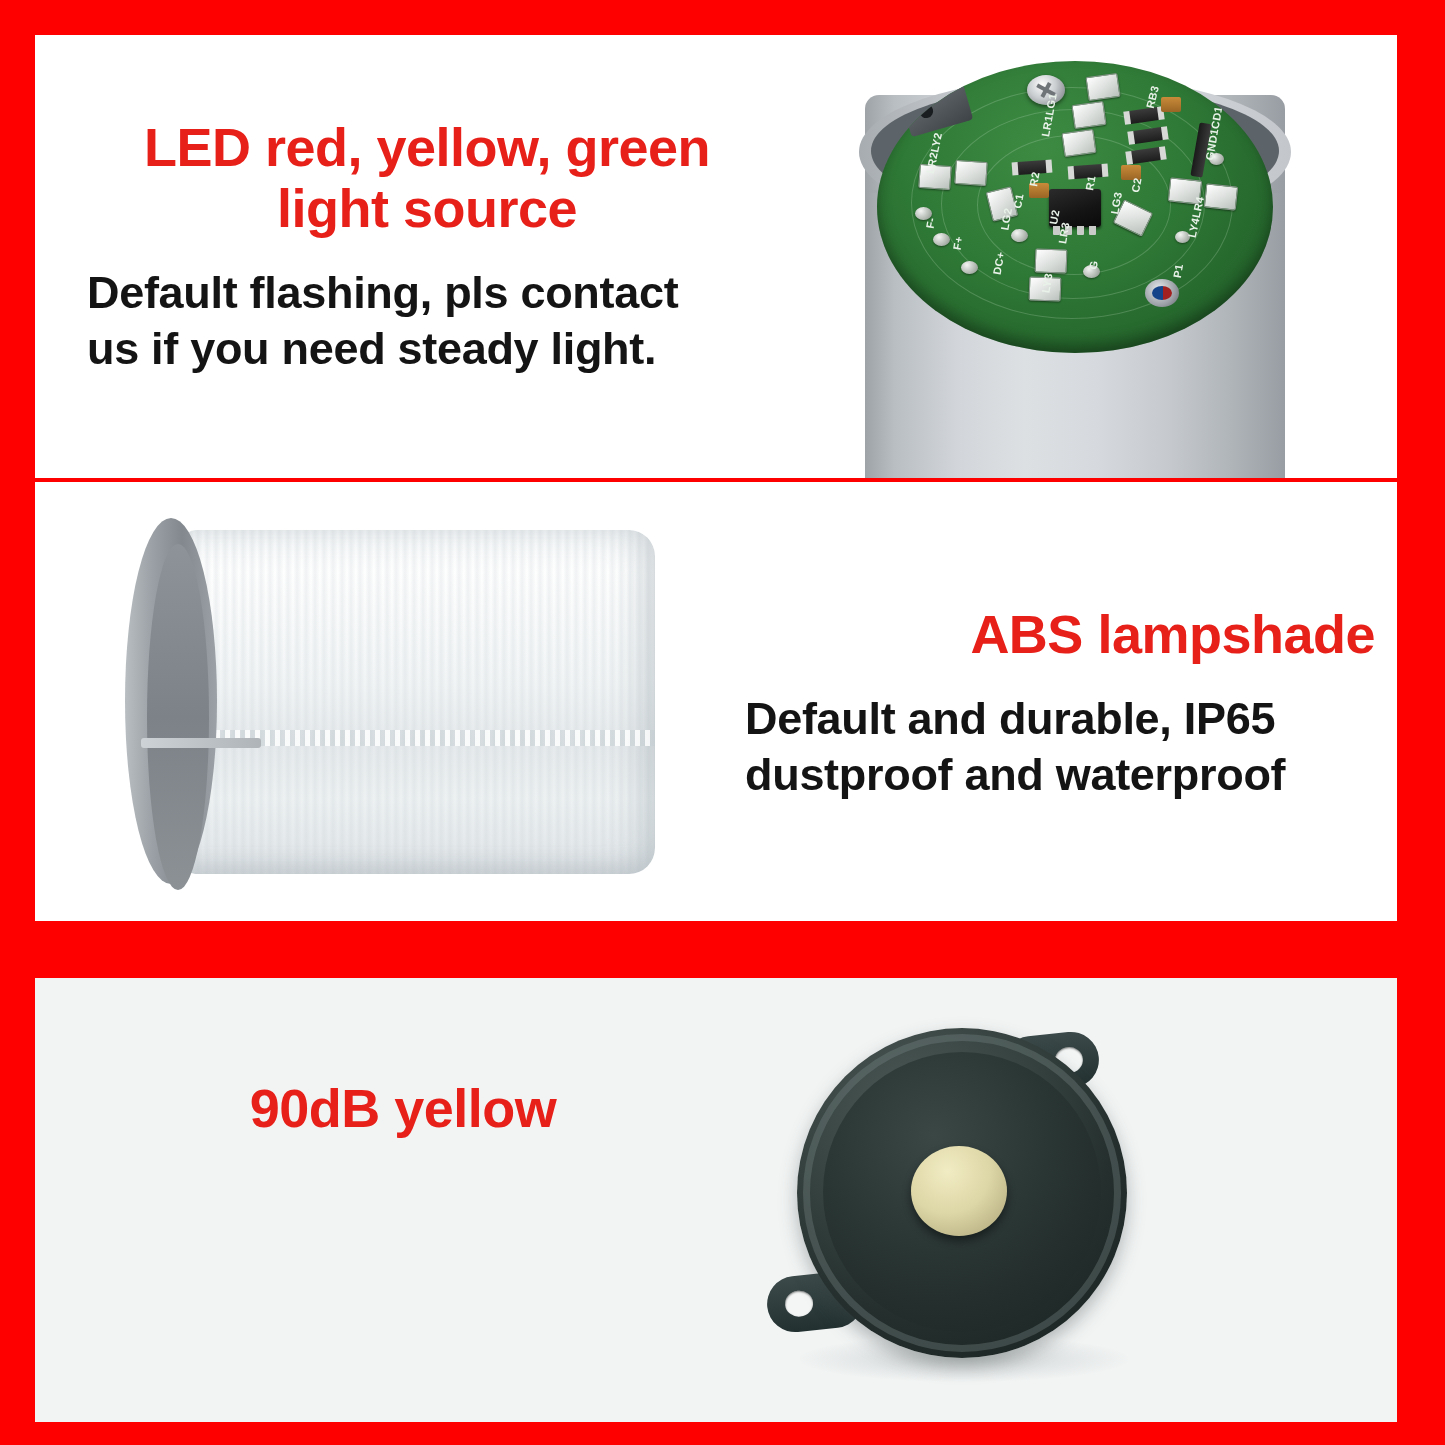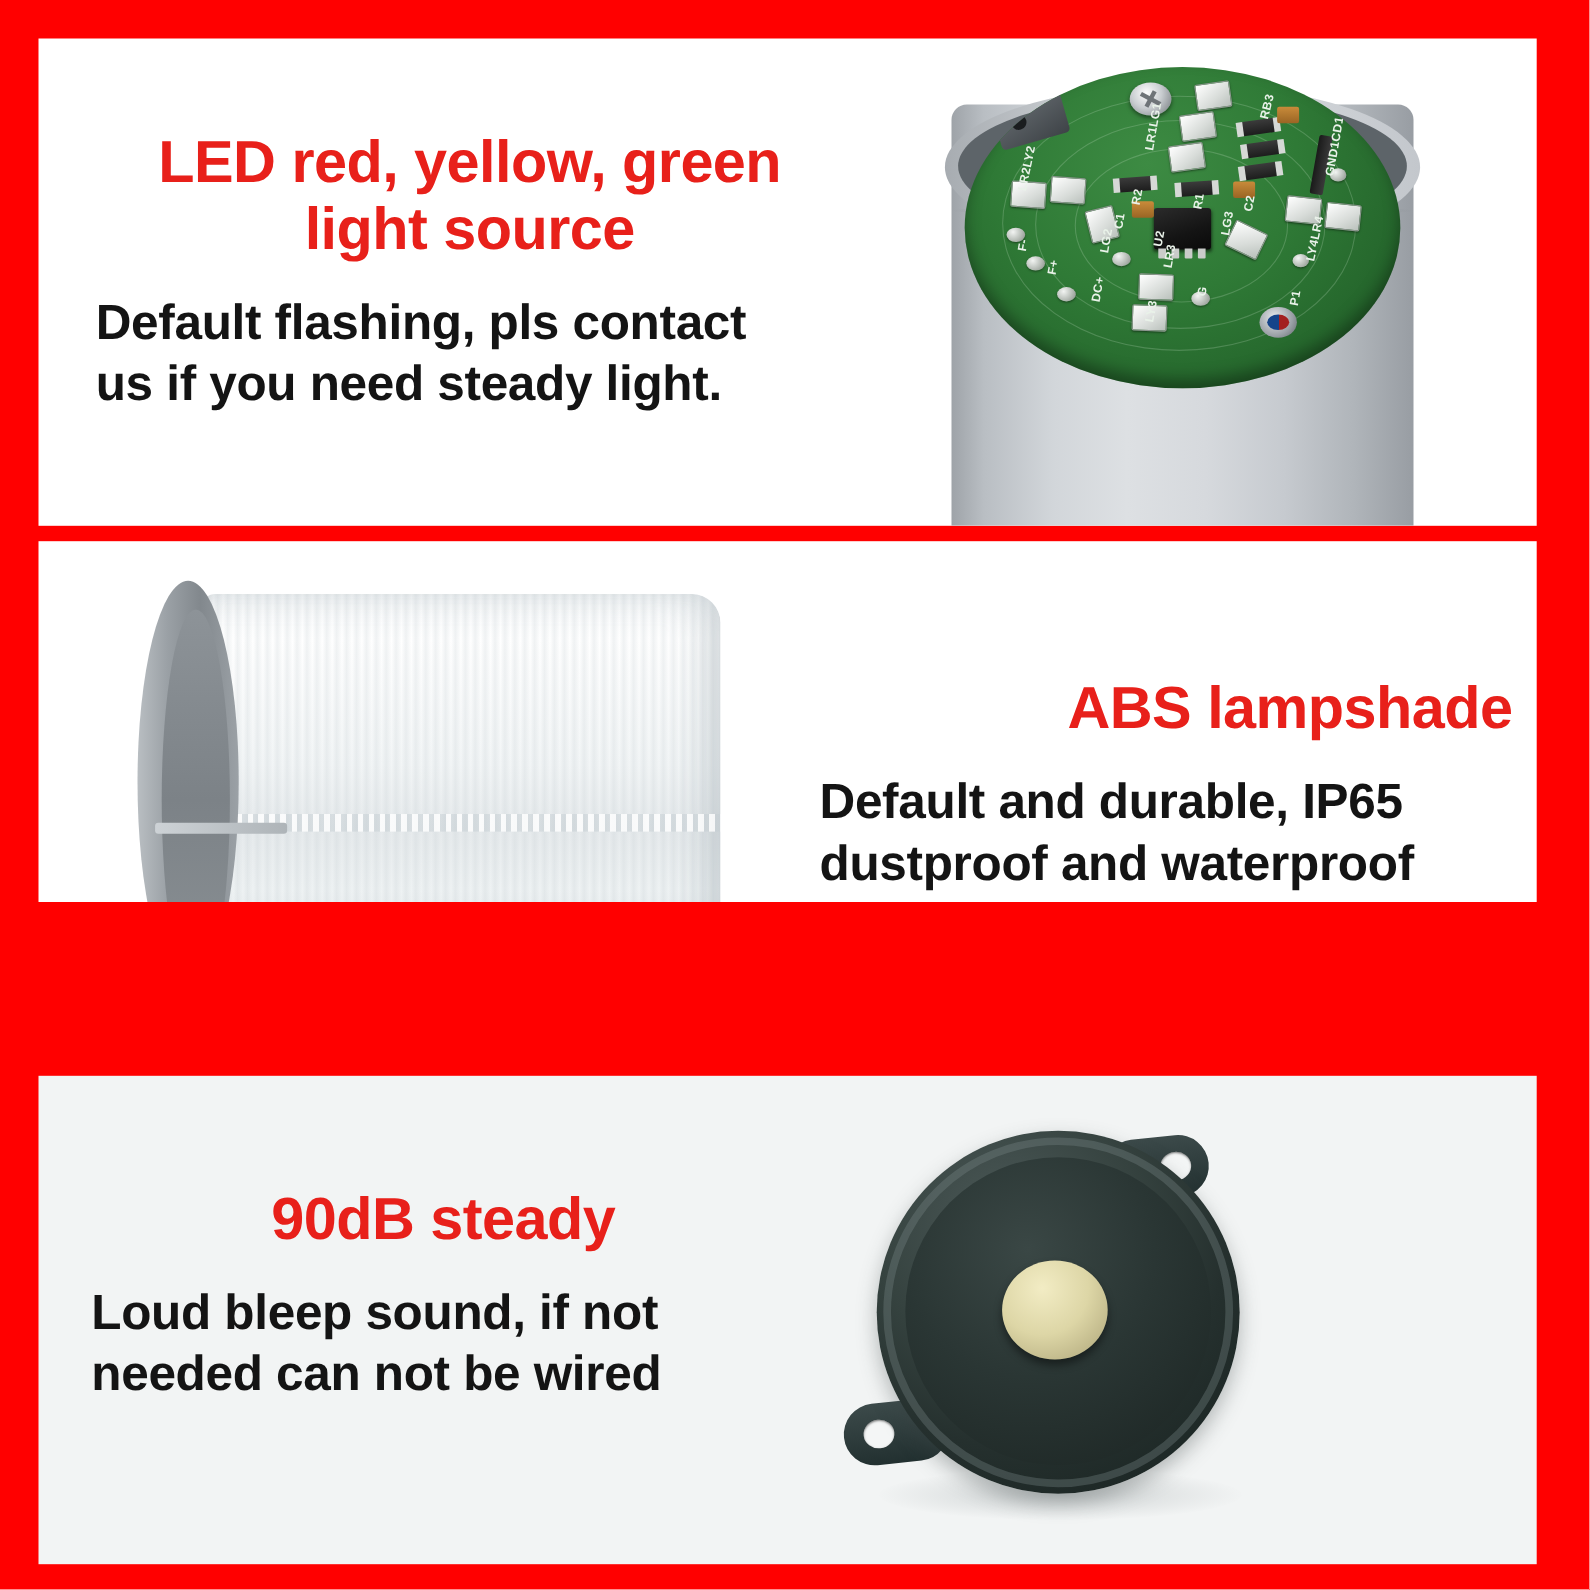--- a/index.html
+++ b/index.html
@@ -22,21 +22,21 @@
     box-sizing: border-box;
   }
 
   
   .panel {
     position: absolute;
     background: #FFFFFF;
     overflow: hidden;
   }
   #panel-led      { left: 35px;  top: 35px;   width: 1362px; height: 443px; }
-  #panel-shade    { left: 35px;  top: 492px;  width: 1362px; height: 328px; }
+  #panel-shade    { left: 35px;  top: 482px;  width: 1362px; height: 439px; }
   #panel-buzzer   { left: 35px;  top: 978px;  width: 1362px; height: 444px;
                     background: #F2F4F4; }
 
   
   .text-block { position: absolute; }
 
   .headline {
     color: #E8201A;
     font-size: 54px;
     font-weight: bold;
@@ -499,23 +499,21 @@
     <div class="text-block" id="shade-text">
       <p class="headline">ABS lampshade</p>
       <p class="body-text">Default and durable, IP65
 dustproof and waterproof</p>
     </div>
   </div>
 
   <div class="panel" id="panel-buzzer">
 
     <div class="text-block" id="buzzer-text">
-      <p class="headline">90dB steady</p>
-      <p class="body-text">Loud bleep sound, if not
-needed can not be wired</p>
+      <p class="headline">90dB yellow</p>
     </div>
 
     <div id="buzzer-art">
       <div class="buz-shadow"></div>
       <div class="buz-tab buz-tab-tr">
         <span class="hole"></span>
       </div>
       <div class="buz-tab buz-tab-bl">
         <span class="hole"></span>
       </div>

